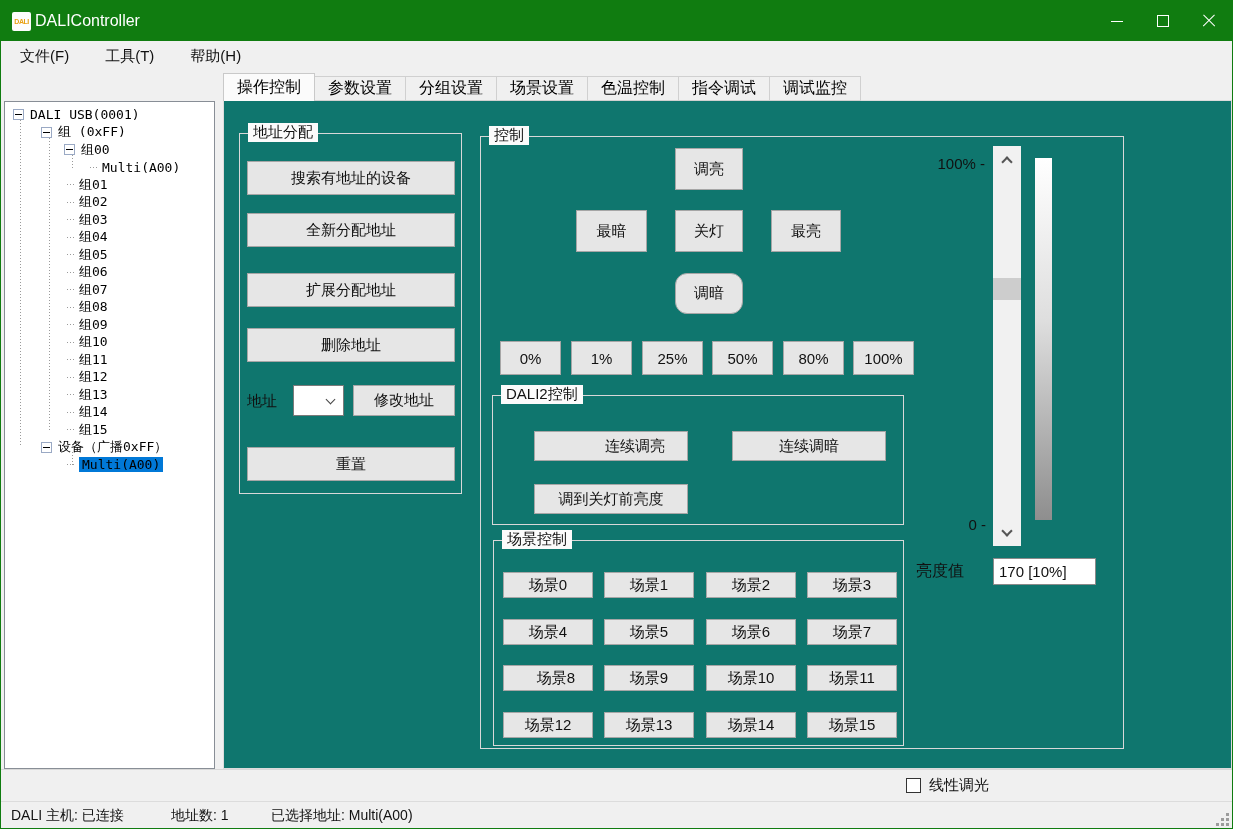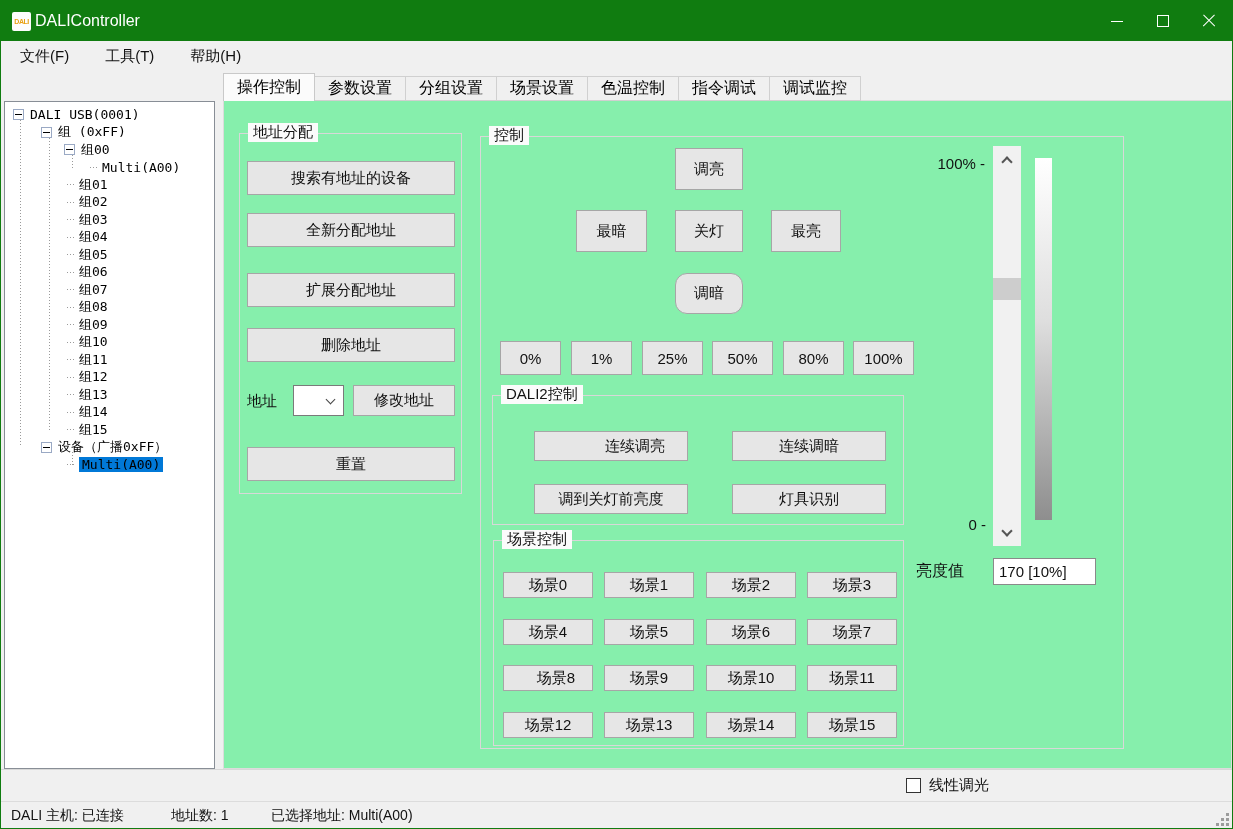--- a/index.html
+++ b/index.html
@@ -42,21 +42,21 @@
   .p0{padding-left:8px}.p1{padding-left:36px}.p2{padding-left:59px}.p2n{padding-left:62px}.p3{padding-left:85px}
   .sel{background:var(--selection);color:#000;padding:0 3px;}
   .guide{position:absolute;width:1px;z-index:1;
          background:repeating-linear-gradient(to bottom,#9a9a9a 0 1px,transparent 1px 3px);}
   
   .tabstrip{position:absolute;left:222px;top:72px;height:28px;display:flex;align-items:flex-end;z-index:3;}
   .tab{height:25px;padding:0 13px;display:flex;align-items:center;font-size:16px;color:#000;
        background:#f0f0f0;border:1px solid #d0d0d0;border-left:none;}
   .tab:first-child{border-left:1px solid #d0d0d0;}
   .tab.active{height:28px;background:#fbfbfb;border:1px solid #c9c9c9;border-bottom:none;position:relative;z-index:4;}
-  .tabpage{position:absolute;left:222px;top:99px;width:1009px;height:669px;background:#86efac;
+  .tabpage{position:absolute;left:222px;top:99px;width:1009px;height:669px;background:#0f766e;
            border:1px solid #dcdcdc;z-index:2;}
   
   .groupbox{position:absolute;border:1px solid #d8d8d8;}
   .legend{position:absolute;top:-11px;left:8px;background:#fbfbfb;padding:0 5px;font-size:15px;color:#111;white-space:nowrap;}
   
   .btn{position:absolute;background:var(--button_face);border:1px solid #a6a6a6;display:flex;
        align-items:center;justify-content:center;font-size:15px;color:#111;cursor:default;white-space:nowrap;}
   
   .combo{position:absolute;background:#fff;border:1px solid #7a7a7a;display:flex;align-items:center;justify-content:flex-end;}
   .combo-chevron{width:7px;height:7px;border-right:1.5px solid #444;border-bottom:1.5px solid #444;
@@ -245,21 +245,20 @@
       <div class="btn" style="left:161px;top:204px;width:61px;height:34px;">25%</div>
       <div class="btn" style="left:231px;top:204px;width:61px;height:34px;">50%</div>
       <div class="btn" style="left:302px;top:204px;width:61px;height:34px;">80%</div>
       <div class="btn" style="left:372px;top:204px;width:61px;height:34px;">100%</div>
 
       <div class="groupbox" style="left:11px;top:258px;width:412px;height:130px;">
         <div class="legend">DALI2控制</div>
         <div class="btn" style="left:41px;top:35px;width:154px;height:30px;padding-left:48px;">连续调亮</div>
         <div class="btn" style="left:41px;top:88px;width:154px;height:30px;">调到关灯前亮度</div>
         <div class="btn" style="left:239px;top:35px;width:154px;height:30px;">连续调暗</div>
-        <div class="btn" style="left:239px;top:88px;width:154px;height:30px;">灯具识别</div>
       </div>
 
       <div class="groupbox" style="left:12px;top:403px;width:411px;height:206px;">
         <div class="legend">场景控制</div>
         <div class="btn" style="left:9px;top:31px;width:90px;height:26px;">场景0</div>
         <div class="btn" style="left:110px;top:31px;width:90px;height:26px;">场景1</div>
         <div class="btn" style="left:212px;top:31px;width:90px;height:26px;">场景2</div>
         <div class="btn" style="left:313px;top:31px;width:90px;height:26px;">场景3</div>
         <div class="btn" style="left:9px;top:78px;width:90px;height:26px;">场景4</div>
         <div class="btn" style="left:110px;top:78px;width:90px;height:26px;">场景5</div>

